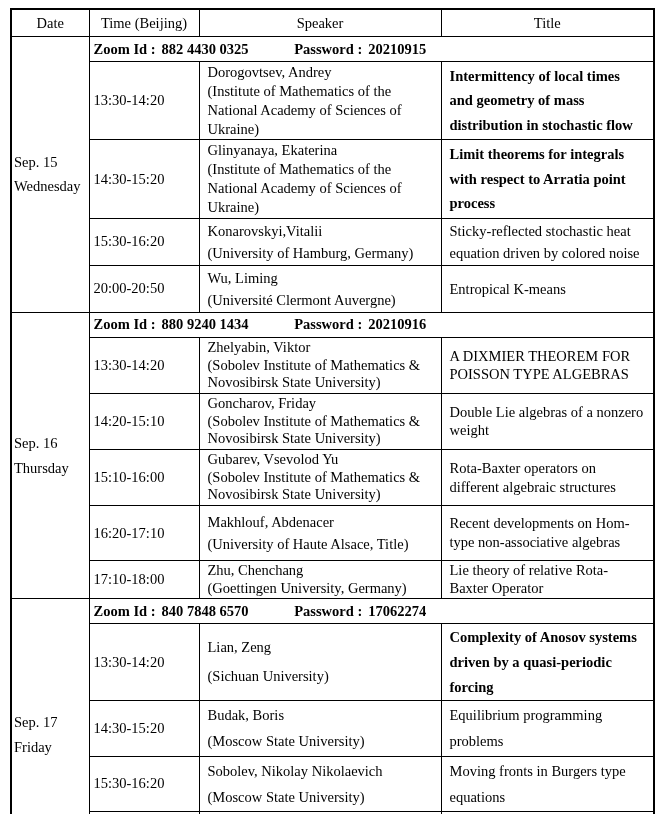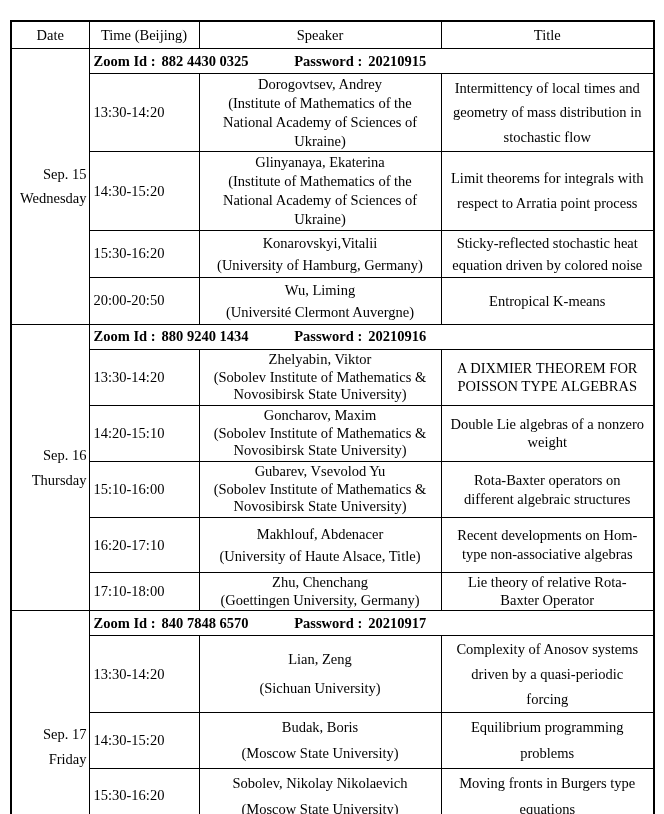--- a/index.html
+++ b/index.html
@@ -5,21 +5,21 @@
   html,body{
     margin:0;
     background:#ffffff;
     font-family:"Liberation Serif","DejaVu Serif",serif;
     color:#000;
   }
   .page{
     width:544px;
     height:814px;
     box-sizing:border-box;
-    padding:20px 0 0 10px;
+    padding:8px 0 0 10px;
     background:#fff;
   }
   table.schedule{
     border-collapse:collapse;
     table-layout:fixed;
     width:643px;
     border:2px solid #000;
     font-size:14.5px;
   }
   .schedule th,.schedule td{
@@ -27,43 +27,43 @@
     padding:1px 8px;
     vertical-align:middle;
     overflow:hidden;
   }
   .schedule th{
     font-weight:normal;
     text-align:center;
     height:24px;
   }
   td.date-cell{
-    text-align:right;
+    text-align:left;
     line-height:1.7;
     padding:1px 2px;
   }
   td.zoom-cell{
     text-align:left;
     font-weight:bold;
     height:22px;
     padding:1px 4px;
   }
   td.zoom-cell .pw-label{margin-left:42px;}
   td.zoom-cell .sep{display:inline-block;width:6px;}
   td.time-cell{
     padding:1px 4px;
   }
   td.speaker-cell,td.title-cell{
-    text-align:center;
+    text-align:left;
   }
   .just{text-align:justify;}
   .lh12{line-height:1.22;}
   .lh13{line-height:1.3;}
   .lh15{line-height:1.52;}
-  .lh17{line-height:1.7;}
+  .lh17{line-height:1.7;font-weight:bold;}
   .lh18{line-height:1.8;margin-top:48px;}
   .lh21{line-height:2.05;}
   
   tr.h76{height:76px;} tr.h75{height:75px;}
   tr.h56{height:56px;} tr.h55{height:55px;}
   tr.h50{height:50px;} tr.h46{height:46px;}
   tr.h45{height:45px;} tr.h44{height:44px;}
   tr.h34{height:34px;} tr.h24{height:22px;}
 </style>
 </head>
@@ -143,21 +143,21 @@
     <td class="time-cell">13:30-14:20</td>
     <td class="speaker-cell lh12">
       <div>Zhelyabin, Viktor</div>
       <div>(Sobolev Institute of Mathematics &amp; Novosibirsk State University)</div>
     </td>
     <td class="title-cell lh13 just">A DIXMIER THEOREM FOR POISSON TYPE ALGEBRAS</td>
   </tr>
   <tr class="h50">
     <td class="time-cell">14:20-15:10</td>
     <td class="speaker-cell lh12">
-      <div>Goncharov, Maxim</div>
+      <div>Goncharov, Friday</div>
       <div>(Sobolev Institute of Mathematics &amp; Novosibirsk State University)</div>
     </td>
     <td class="title-cell lh13">Double Lie algebras of a nonzero weight</td>
   </tr>
   <tr class="h50">
     <td class="time-cell">15:10-16:00</td>
     <td class="speaker-cell lh12">
       <div>Gubarev, Vsevolod Yu</div>
       <div>(Sobolev Institute of Mathematics &amp; Novosibirsk State University)</div>
     </td>
@@ -180,21 +180,21 @@
     <td class="title-cell lh12">Lie theory of relative Rota-Baxter Operator</td>
   </tr>
 
   <tr class="h24">
     <td class="date-cell" rowspan="5">
       <div>Sep. 17</div>
       <div>Friday</div>
     </td>
     <td class="zoom-cell" colspan="3">
       <span>Zoom Id :</span><span class="sep"></span><span>840 7848 6570</span>
-      <span class="pw-label">Password :</span><span class="sep"></span><span>20210917</span>
+      <span class="pw-label">Password :</span><span class="sep"></span><span>17062274</span>
     </td>
   </tr>
   <tr class="h75">
     <td class="time-cell">13:30-14:20</td>
     <td class="speaker-cell lh21">
       <div>Lian, Zeng</div>
       <div>(Sichuan University)</div>
     </td>
     <td class="title-cell lh17">Complexity of Anosov systems driven by a quasi-periodic forcing</td>
   </tr>

